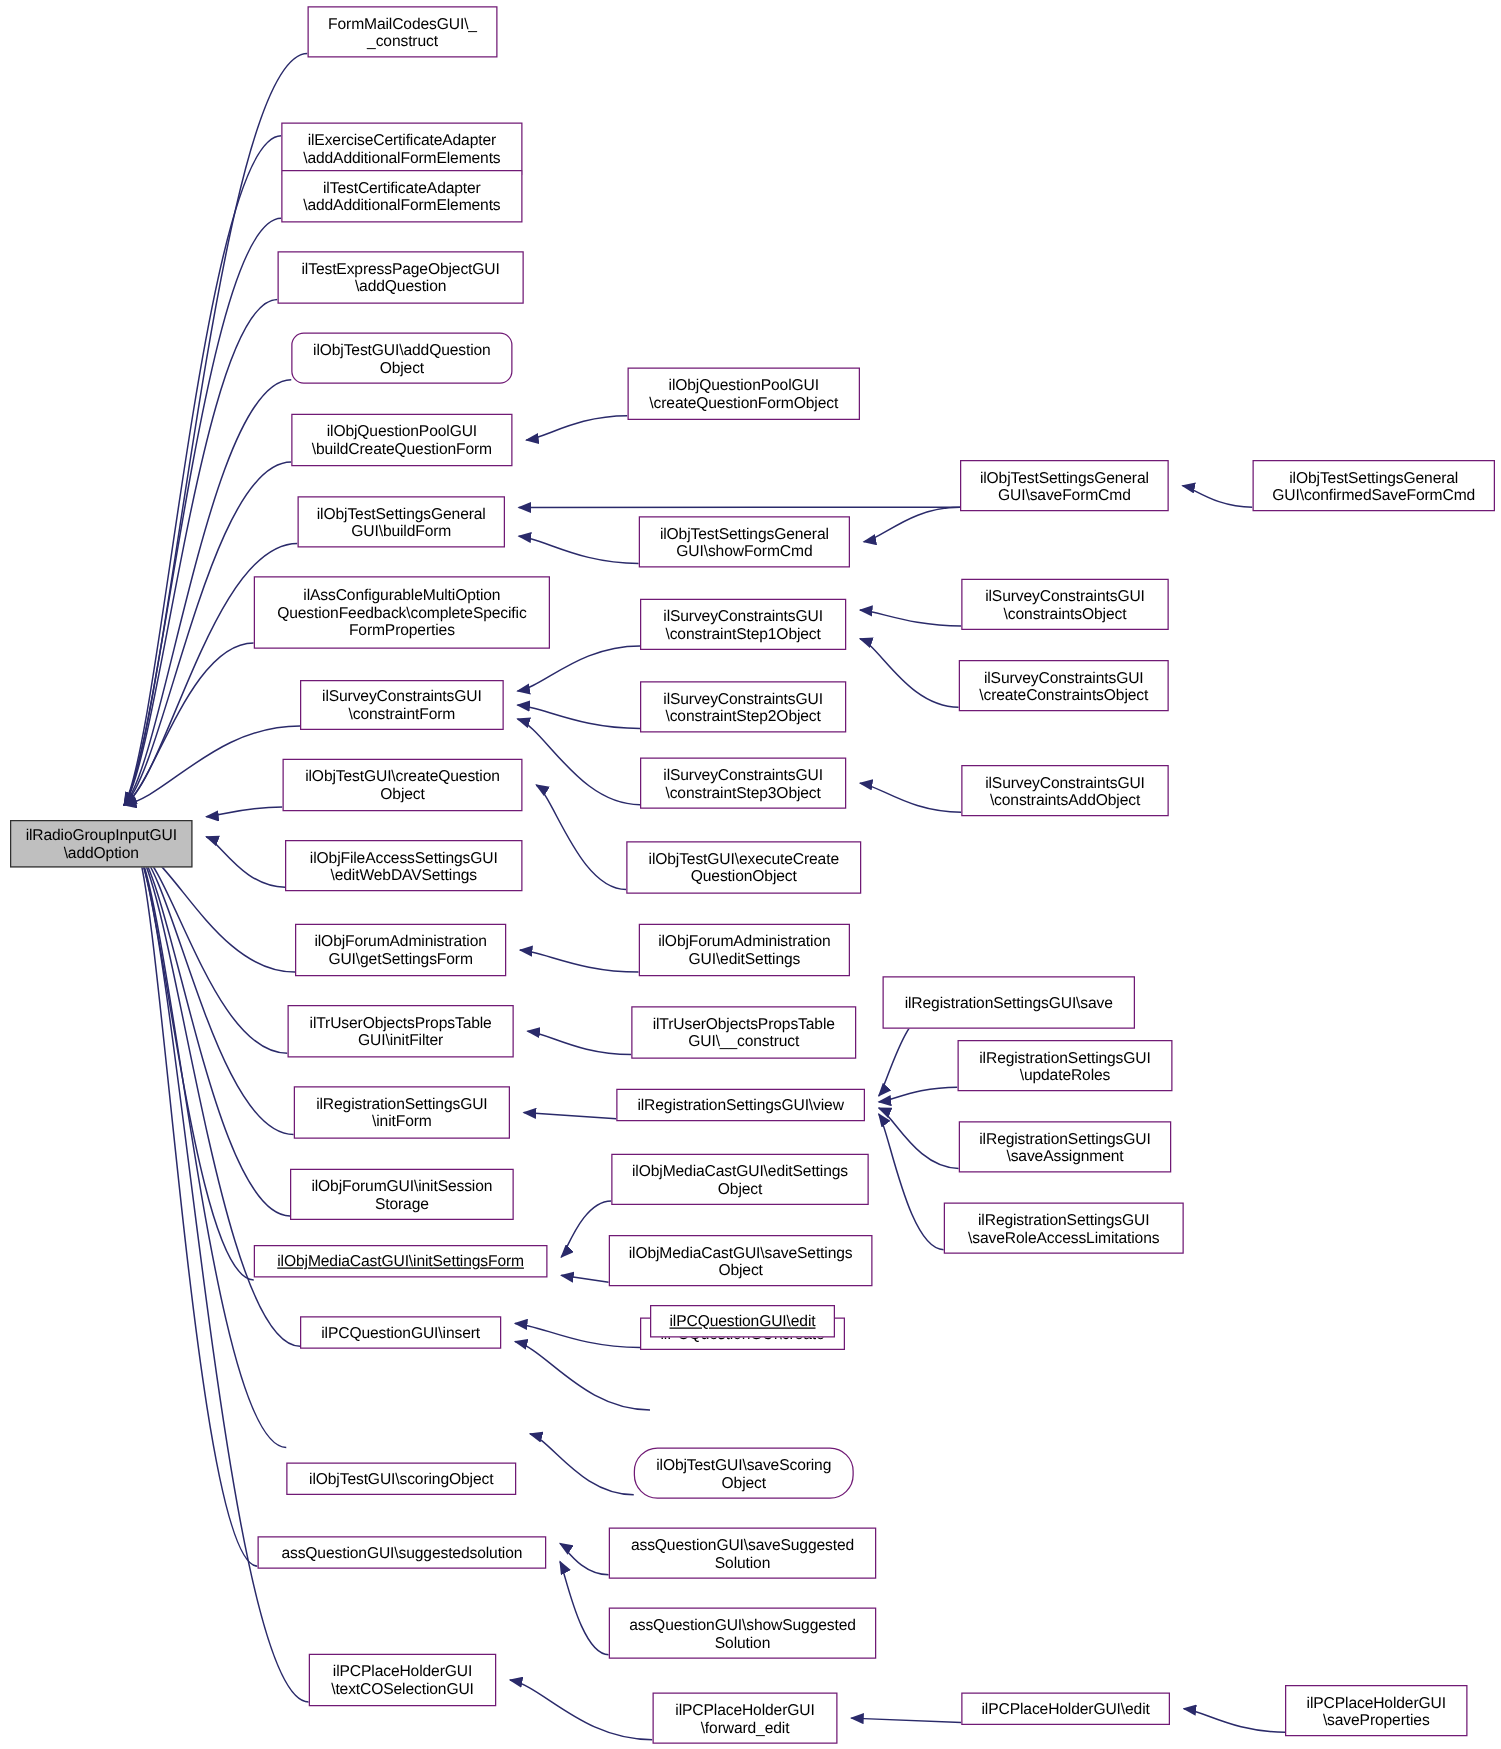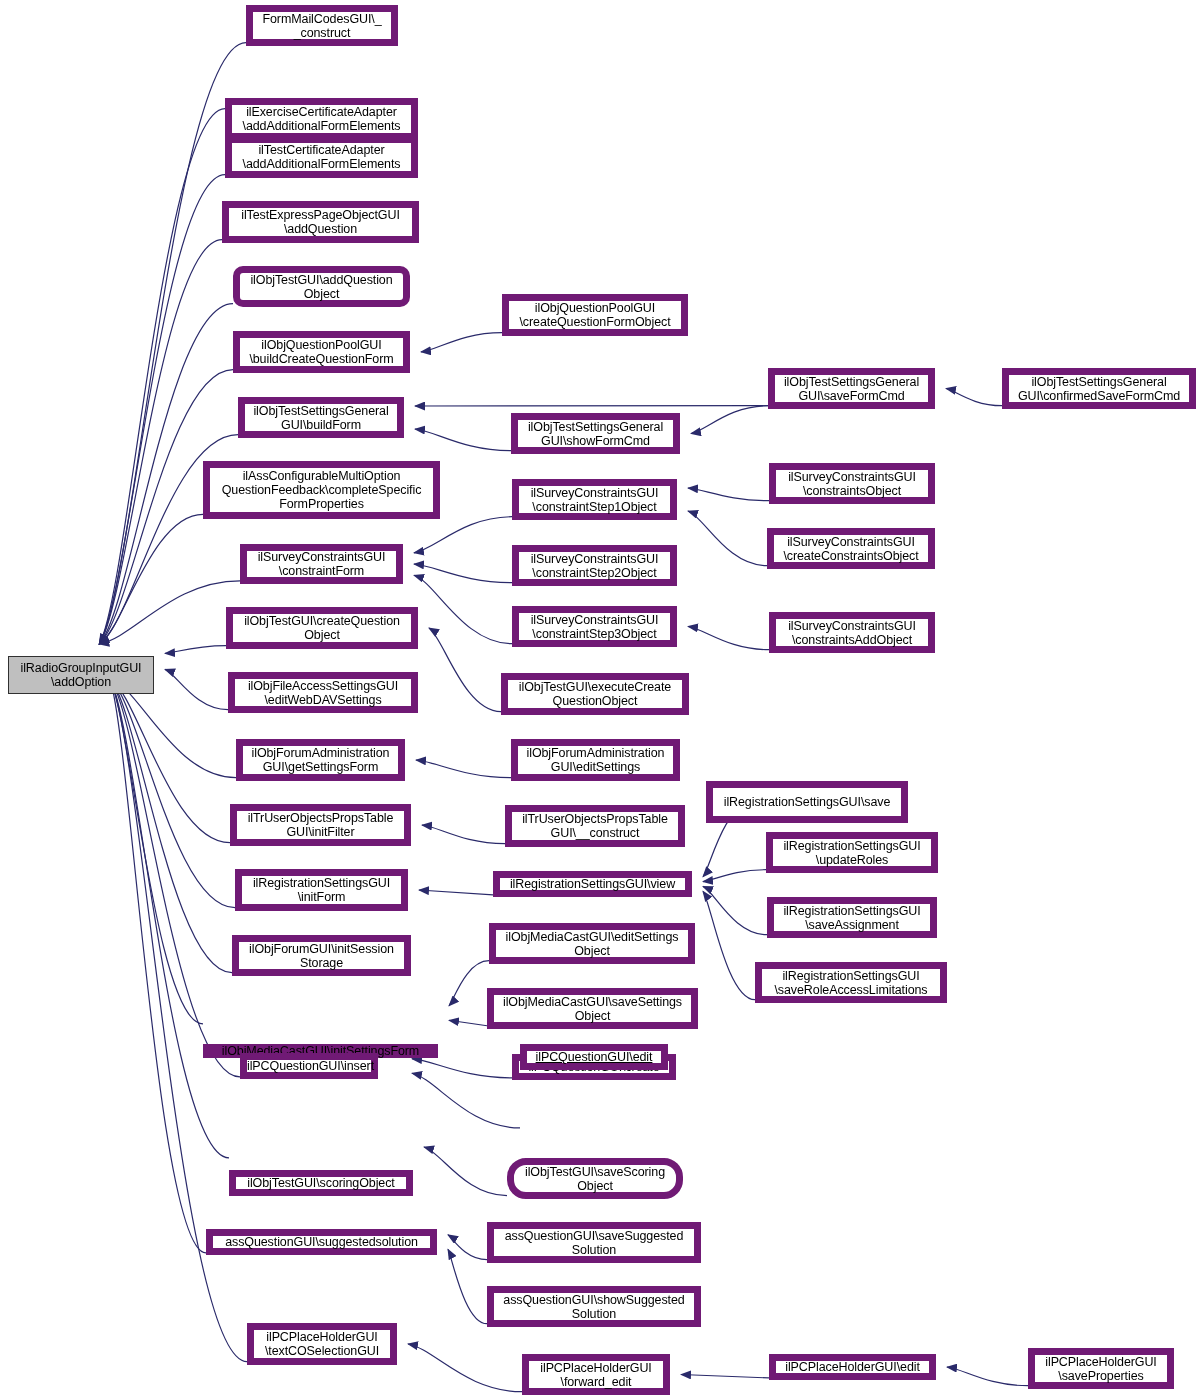--- a/index.html
+++ b/index.html
@@ -20,21 +20,21 @@
     position: absolute;
     left: 0;
     top: 0;
     width: 1201px;
     height: 1399px;
     pointer-events: none;
   }
   .node {
     position: absolute;
     box-sizing: border-box;
-    border: 7px solid #701a75;
+    border: 1px solid #701a75;
     background: #ffffff;
     color: #000000;
     font-size: 12.5px;
     line-height: 1.12;
     text-align: center;
     display: flex;
     align-items: center;
     justify-content: center;
     white-space: pre-line;
     letter-spacing: -0.1px;
@@ -139,22 +139,22 @@
       <div class="node" style="left: 228px; top: 672px; width: 190px; height: 41px;"><span class="node-label">ilObjFileAccessSettingsGUI
 \editWebDAVSettings</span></div>
       <div class="node" style="left: 236px; top: 739px; width: 169px; height: 42px;"><span class="node-label">ilObjForumAdministration
 GUI\getSettingsForm</span></div>
       <div class="node" style="left: 230px; top: 804px; width: 181px; height: 42px;"><span class="node-label">ilTrUserObjectsPropsTable
 GUI\initFilter</span></div>
       <div class="node" style="left: 235px; top: 869px; width: 173px; height: 42px;"><span class="node-label">ilRegistrationSettingsGUI
 \initForm</span></div>
       <div class="node" style="left: 232px; top: 935px; width: 179px; height: 41px;"><span class="node-label">ilObjForumGUI\initSession
 Storage</span></div>
-      <div class="node" style="left: 203px; top: 1044px; width: 235px; height: 14px;"><span class="node-label">ilObjMediaCastGUI\initSettingsForm</span></div>
-      <div class="node" style="left: 240px; top: 1053px; width: 138px; height: 26px;"><span class="node-label">ilPCQuestionGUI\insert</span></div>
+      <div class="node" style="left: 203px; top: 996px; width: 235px; height: 26px; text-decoration: underline;"><span class="node-label">ilObjMediaCastGUI\initSettingsForm</span></div>
+      <div class="node" style="left: 240px; top: 1053px; width: 161px; height: 26px;"><span class="node-label">ilPCQuestionGUI\insert</span></div>
       <div class="node" style="left: 229px; top: 1134px; width: 184px; height: 26px; margin-top: 36px;"><span class="node-label">ilObjTestGUI\scoringObject</span></div>
       <div class="node" style="left: 206px; top: 1229px; width: 231px; height: 26px;"><span class="node-label">assQuestionGUI\suggestedsolution</span></div>
       <div class="node" style="left: 247px; top: 1323px; width: 150px; height: 42px;"><span class="node-label">ilPCPlaceHolderGUI
 \textCOSelectionGUI</span></div>
       <div class="node" style="left: 502px; top: 294px; width: 186px; height: 42px;"><span class="node-label">ilObjQuestionPoolGUI
 \createQuestionFormObject</span></div>
       <div class="node" style="left: 511px; top: 413px; width: 169px; height: 41px;"><span class="node-label">ilObjTestSettingsGeneral
 GUI\showFormCmd</span></div>
       <div class="node" style="left: 512px; top: 479px; width: 165px; height: 41px;"><span class="node-label">ilSurveyConstraintsGUI
 \constraintStep1Object</span></div>

